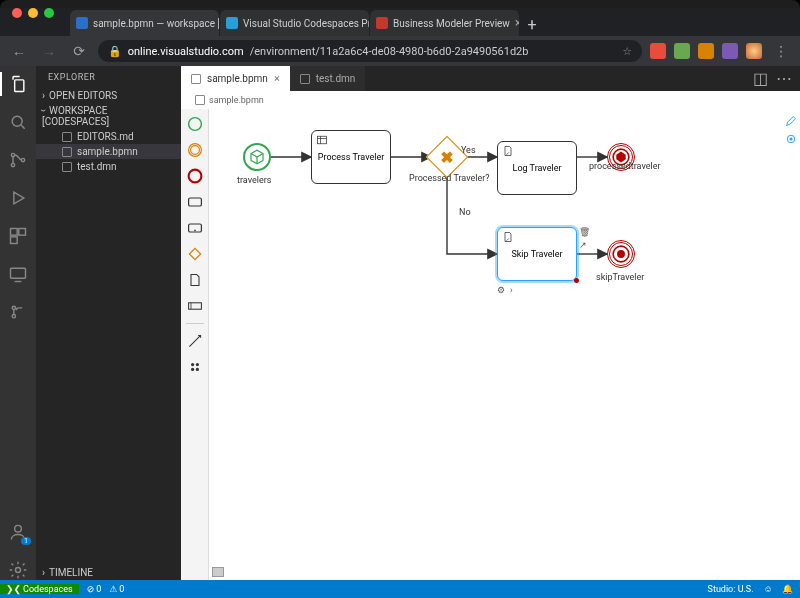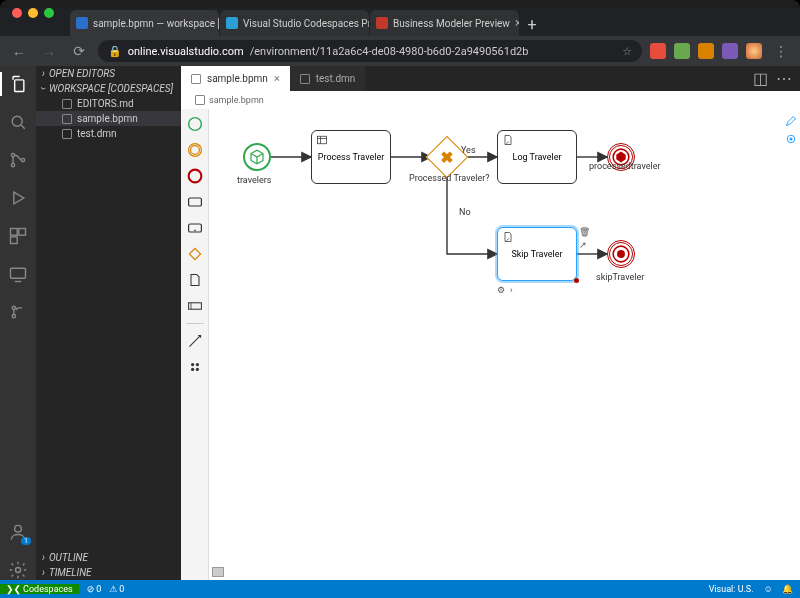--- a/index.html
+++ b/index.html
@@ -26,21 +26,21 @@
   
   .vs { flex:1; display:flex; min-height:0; }
   .activitybar { width:36px; background:#333333; display:flex; flex-direction:column; align-items:center; padding-top:8px; gap:18px; }
   .activitybar .ico { width:20px; height:20px; color:#888; cursor:pointer; position:relative; }
   .activitybar .ico.active { color:#fff; }
   .activitybar .ico.active::before { content:''; position:absolute; left:-8px; top:-2px; width:2px; height:24px; background:#fff; }
   .activitybar .spacer { flex:1; }
   .badge { position:absolute; right:-3px; bottom:-3px; background:#007acc; color:#fff; font-size:7px; border-radius:6px; padding:0 3px; }
   .sidebar { width:145px; background:#252526; color:#ccc; display:flex; flex-direction:column; font-size:10px; }
   .sidebar .title { padding:6px 12px; font-size:9px; letter-spacing:0.5px; color:#bbb; }
-  .sidebar .section { padding:2px 6px; color:#ccc; cursor:pointer;font-style:italic; }
+  .sidebar .section { padding:2px 6px; color:#ccc; cursor:pointer; }
   .sidebar .section::before { content:'›'; display:inline-block; transform:rotate(0); margin-right:4px; color:#ccc; }
   .sidebar .section.open::before { transform:rotate(90deg); }
   .sidebar .file { padding:2px 6px 2px 26px; color:#ccc; cursor:pointer; display:flex; align-items:center; gap:5px; }
   .sidebar .file.active { background:#37373d; }
   .sidebar .flex1 { flex:1; }
   .fileico { width:10px; height:10px; border:1px solid #888; border-radius:1px; display:inline-block; }
   
   .editor { flex:1; display:flex; flex-direction:column; background:#fff; min-width:0; }
   .edtabs { height:25px; background:#252526; display:flex; align-items:stretch; }
   .edtab { display:flex; align-items:center; padding:0 10px; font-size:10px; color:#aaa; gap:6px; cursor:pointer; background:#2d2d2d; }
@@ -166,36 +166,36 @@
             <circle cx="12" cy="8" r="4"></circle>
             <path d="M4 21c0-4 4-6 8-6s8 2 8 6"></path>
           </svg><span class="badge">1</span></div>
       <div class="ico"><svg viewBox="0 0 24 24" fill="none" stroke="currentColor" stroke-width="1.7">
             <circle cx="12" cy="12" r="3"></circle>
             <path d="M12 2v3m0 14v3M4.2 4.2l2.1 2.1m11.4 11.4 2.1 2.1M2 12h3m14 0h3M4.2 19.8l2.1-2.1m11.4-11.4 2.1-2.1"></path>
           </svg></div>
     </div>
 
     <div class="sidebar">
+      <div class="title">EXPLORER</div>
       <div class="section">OPEN EDITORS</div>
       <div class="section open">WORKSPACE [CODESPACES]</div>
       <div class="file">
           <span class="fileico"></span>
           <span>EDITORS.md</span>
         </div>
       <div class="file active">
           <span class="fileico"></span>
           <span>sample.bpmn</span>
         </div>
       <div class="file">
           <span class="fileico"></span>
           <span>test.dmn</span>
         </div>
       <div class="flex1"></div>
-      <div class="section">OUTLINE</div>
       <div class="section">TIMELINE</div>
     </div>
 
     <div class="editor">
       <div class="edtabs">
         <div class="edtab active">
           <span class="fileico"></span>
           <span>sample.bpmn</span>
           <span class="x">×</span>
         </div>
@@ -305,21 +305,21 @@
             <span>Process Traveler</span>
           </div>
 
           <div class="node gateway" style="left:223px;top:33px">
             <div class="gx">✖</div>
           </div>
           <div class="label" style="left:252px;top:36px">Yes</div>
           <div class="label" style="left:200px;top:64px">Processed Traveler?</div>
           <div class="label" style="left:250px;top:98px">No</div>
 
-          <div class="node task" style="left:288px;top:21px">
+          <div class="node task" style="left:288px;top:32px">
             <svg class="tico" viewBox="0 0 16 16">
                 <path d="M4 2h6l2 2v10H4z" fill="none" stroke="#333"></path>
                 <path d="M6 13l3-3" stroke="#333"></path>
               </svg>
             <span>Log Traveler</span>
           </div>
 
           <div class="node evt end" style="left:398px;top:34px">
             <svg viewBox="0 0 28 28">
                 <circle cx="14" cy="14" r="10" fill="none" stroke="#b40000" stroke-width="2"></circle>
@@ -370,18 +370,18 @@
     </div>
   </div>
 
   <div class="status">
     <div class="left">
       <span class="codespaces">❯❮ <span>Codespaces</span></span>
       <span>⊘ <span>0</span></span>
       <span>⚠ <span>0</span></span>
     </div>
     <div class="right">
-      <span>Visual: U.S.</span>
+      <span>Studio: U.S.</span>
       <span>☺</span>
       <span>🔔</span>
     </div>
   </div>
 </div>
 
 </body></html>

